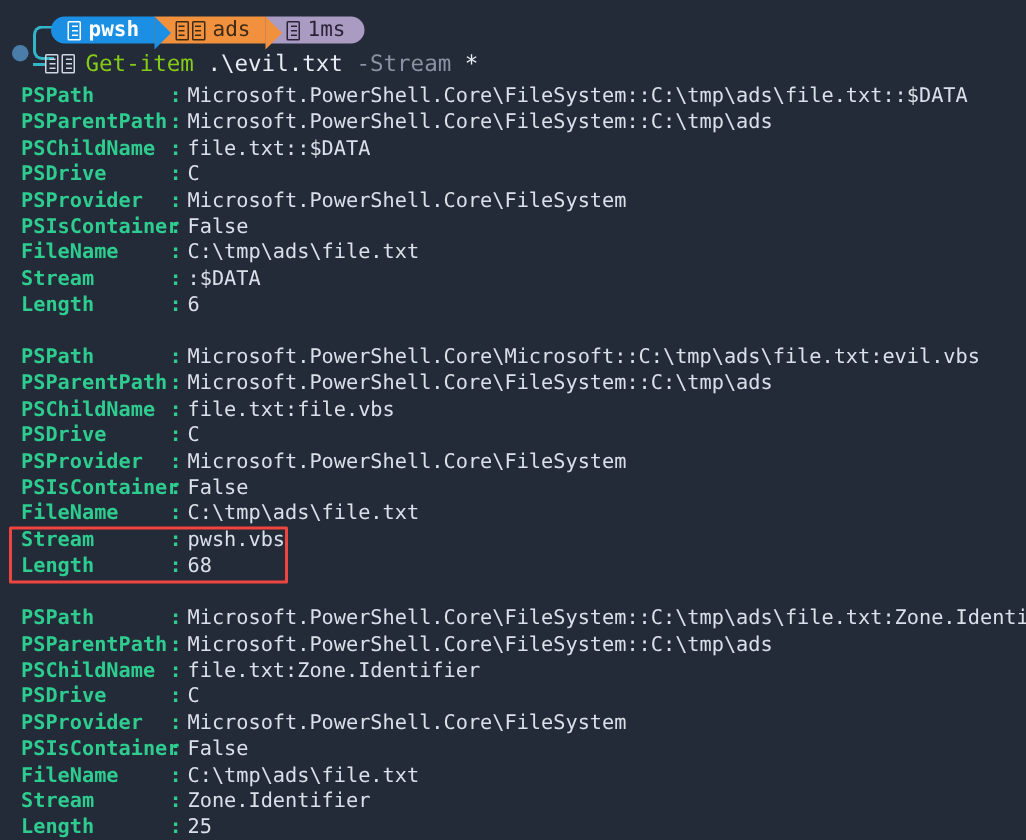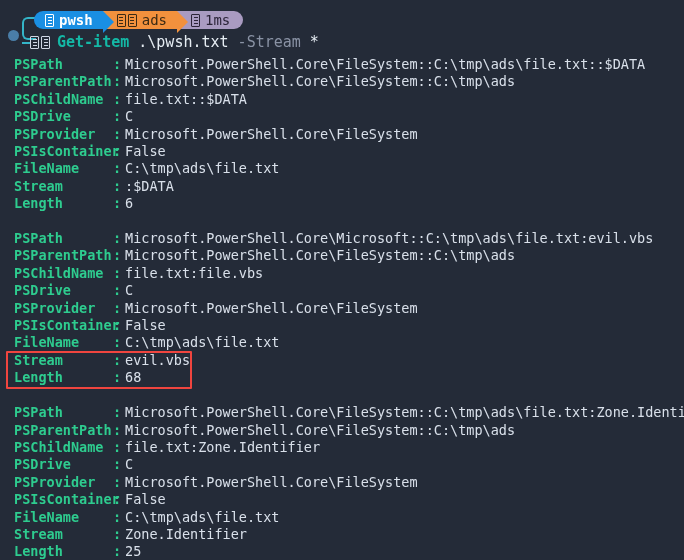--- a/index.html
+++ b/index.html
@@ -146,21 +146,21 @@
   }
   .cmd-dash {
     position: absolute;
     left: -8px;
     top: 10px;
     width: 8px;
     height: 2px;
     background: #34b5c8;
   }
   .cmd-icon { color: #cfd6e4; margin-right: 7px; display: inline-flex; gap: 2px; }
-  .cmd-name { color: #14b8a6; font-weight: bold; }
+  .cmd-name { color: #84cc16; font-weight: normal; }
   .cmd-arg  { color: #e6edf3; }
   .cmd-param{ color: #8a93a5; }
   .cmd-star { color: #e6edf3; }
 
   
   .output {
     position: absolute;
     left: 0;
     top: 56px;
     width: 684px;
@@ -230,21 +230,21 @@
       </div>
 
     </div>
 
     <div class="cmdline">
       <span class="cmd-dash"></span>
       <span class="cmd-icon">
         <span class="tofu"></span><span class="tofu"></span>
       </span>
       <span class="cmd-name">Get-item</span>
-      <span class="cmd-arg"> .\pwsh.txt</span>
+      <span class="cmd-arg"> .\evil.txt</span>
       <span class="cmd-param"> -Stream</span>
       <span class="cmd-star"> *</span>
     </div>
 
   </div>
 
   <div class="output" id="output">
       <div class="block">
         <div class="row"><span class="key">PSPath</span><span class="colon">:</span><span class="val">Microsoft.PowerShell.Core\FileSystem::C:\tmp\ads\file.txt::$DATA</span></div>
         <div class="row"><span class="key">PSParentPath</span><span class="colon">:</span><span class="val">Microsoft.PowerShell.Core\FileSystem::C:\tmp\ads</span></div>
@@ -258,21 +258,21 @@
       </div>
       <div class="spacer"></div>
       <div class="block">
         <div class="row"><span class="key">PSPath</span><span class="colon">:</span><span class="val">Microsoft.PowerShell.Core\Microsoft::C:\tmp\ads\file.txt:evil.vbs</span></div>
         <div class="row"><span class="key">PSParentPath</span><span class="colon">:</span><span class="val">Microsoft.PowerShell.Core\FileSystem::C:\tmp\ads</span></div>
         <div class="row"><span class="key">PSChildName</span><span class="colon">:</span><span class="val">file.txt:file.vbs</span></div>
         <div class="row"><span class="key">PSDrive</span><span class="colon">:</span><span class="val">C</span></div>
         <div class="row"><span class="key">PSProvider</span><span class="colon">:</span><span class="val">Microsoft.PowerShell.Core\FileSystem</span></div>
         <div class="row"><span class="key">PSIsContainer</span><span class="colon">:</span><span class="val">False</span></div>
         <div class="row"><span class="key">FileName</span><span class="colon">:</span><span class="val">C:\tmp\ads\file.txt</span></div>
-        <div class="row"><span class="key">Stream</span><span class="colon">:</span><span class="val">evil.vbs</span></div>
+        <div class="row"><span class="key">Stream</span><span class="colon">:</span><span class="val">pwsh.vbs</span></div>
         <div class="row"><span class="key">Length</span><span class="colon">:</span><span class="val">68</span></div>
       </div>
       <div class="spacer"></div>
       <div class="block">
         <div class="row"><span class="key">PSPath</span><span class="colon">:</span><span class="val">Microsoft.PowerShell.Core\FileSystem::C:\tmp\ads\file.txt:Zone.Identifier</span></div>
         <div class="row"><span class="key">PSParentPath</span><span class="colon">:</span><span class="val">Microsoft.PowerShell.Core\FileSystem::C:\tmp\ads</span></div>
         <div class="row"><span class="key">PSChildName</span><span class="colon">:</span><span class="val">file.txt:Zone.Identifier</span></div>
         <div class="row"><span class="key">PSDrive</span><span class="colon">:</span><span class="val">C</span></div>
         <div class="row"><span class="key">PSProvider</span><span class="colon">:</span><span class="val">Microsoft.PowerShell.Core\FileSystem</span></div>
         <div class="row"><span class="key">PSIsContainer</span><span class="colon">:</span><span class="val">False</span></div>

